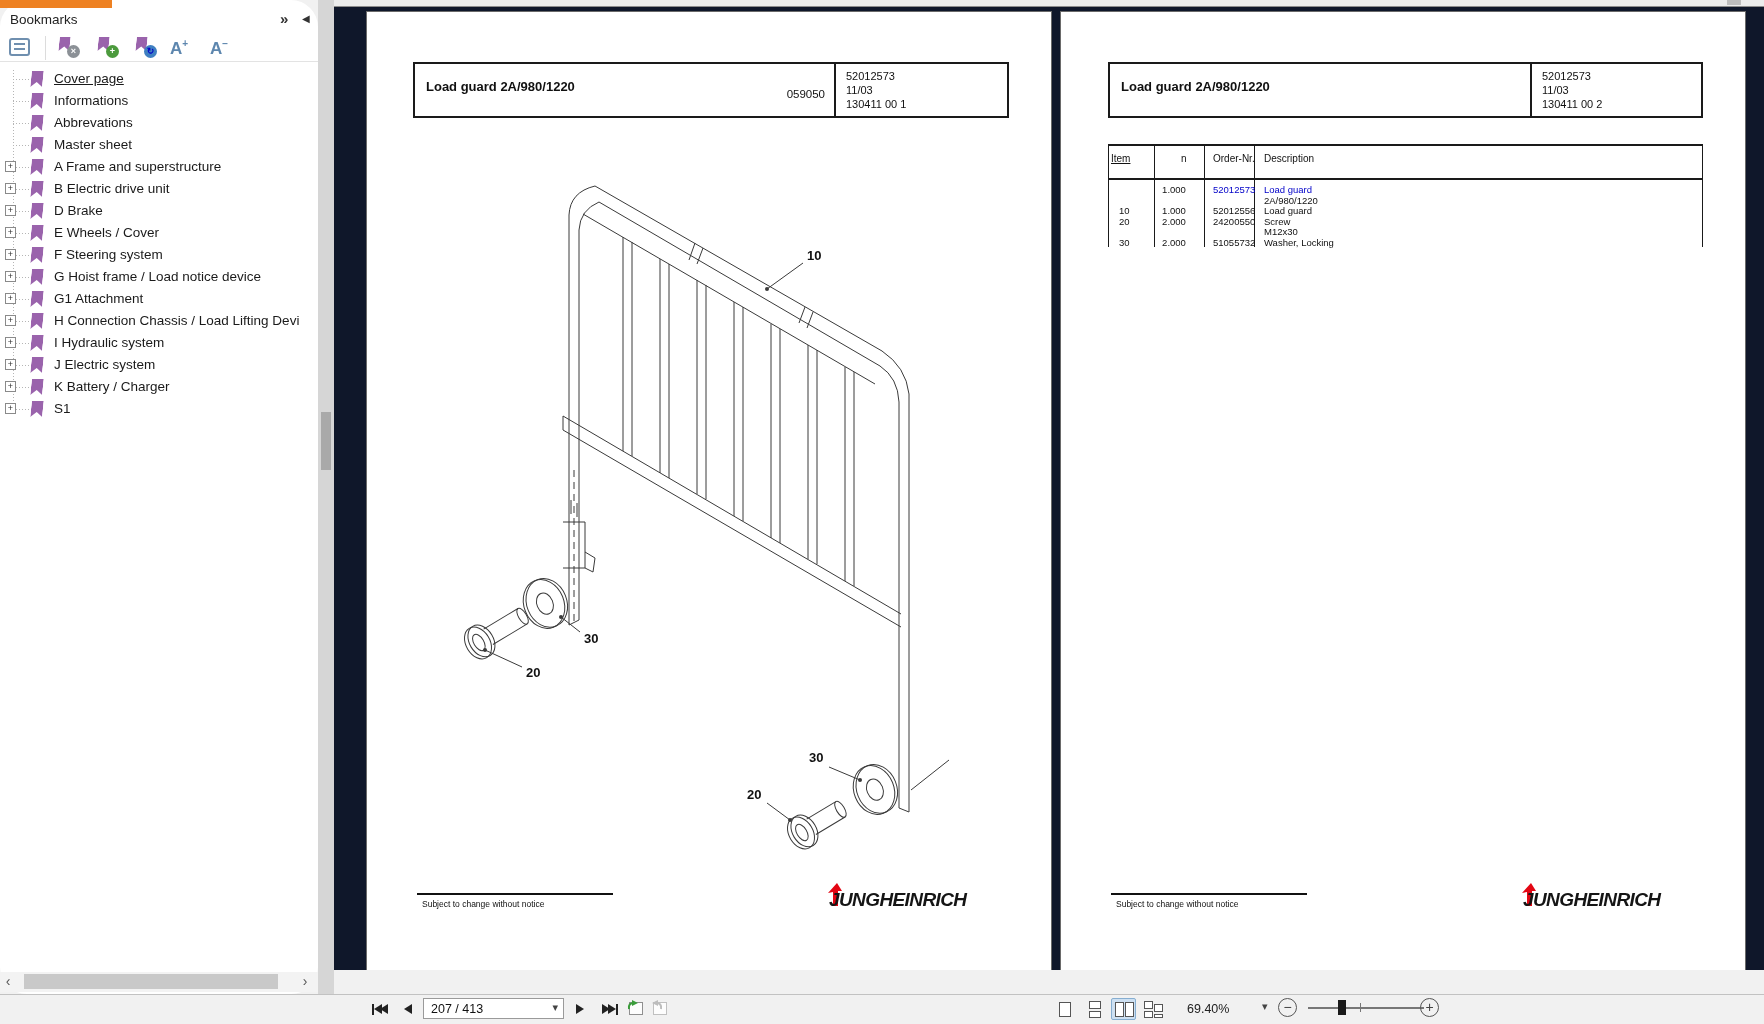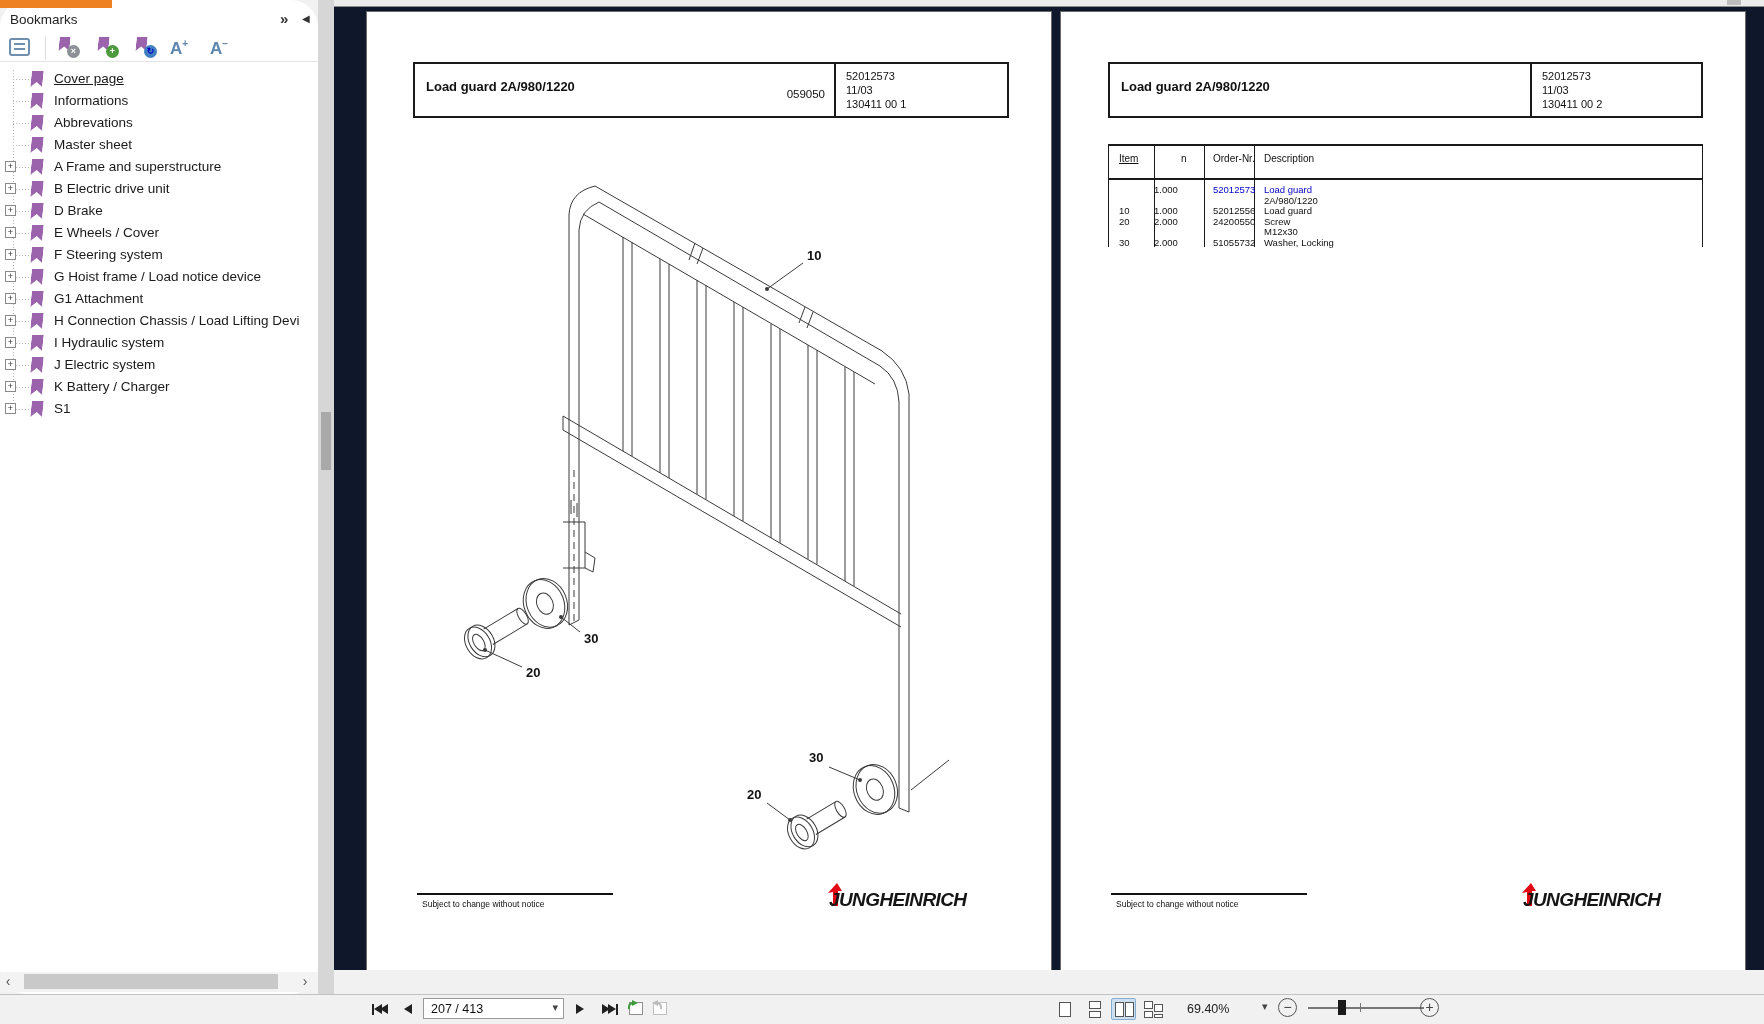--- a/index.html
+++ b/index.html
@@ -76,21 +76,21 @@
                letter-spacing:-0.6px; color:#151515; }
   .logo-arrow { position:absolute; left:6px; top:-2px; }
 
   
   .pt-hline { position:absolute; left:47px; width:595px; background:#1a1a1a; }
   .pt-vline { position:absolute; top:132px; width:1px; height:103px; background:#1a1a1a; }
   .pt-head { position:absolute; top:141px; font-size:10px; color:#111; }
   .pt-body { position:absolute; left:47px; top:173px; width:595px; font-size:9.5px; color:#111; }
   .prow { display:grid; grid-template-columns:46px 50px 50px auto; line-height:10.5px; }
   .prow .c-item { padding-left:11px; }
-  .prow .c-n { text-align:left; padding-right:10px; }
+  .prow .c-n { text-align:center; padding-right:10px; }
   .prow .c-ord { padding-left:9px; }
   .prow .c-desc { padding-left:10px; }
   .blue { color:#0000C8; }
 
   svg text { font-family:"Liberation Sans", sans-serif; }
 
   
   #bottombar { position:absolute; left:0; top:994px; width:1764px; height:30px; background:#f1f1f1; border-top:1px solid #c2c2c2; }
   .nav-btn { position:absolute; top:4px; height:20px; display:flex; align-items:center; cursor:pointer; }
   .tri { width:0; height:0; border-top:5.5px solid transparent; border-bottom:5.5px solid transparent; }
@@ -378,21 +378,21 @@
         </div>
       </div>
 
       <div class="pt-hline" style="top:132px;height:2px;"></div>
       <div class="pt-hline" style="top:166px;height:1.5px;"></div>
       <div class="pt-vline" style="left:47px;"></div>
       <div class="pt-vline" style="left:93px;"></div>
       <div class="pt-vline" style="left:143px;"></div>
       <div class="pt-vline" style="left:193px;"></div>
       <div class="pt-vline" style="left:641px;"></div>
-      <span class="pt-head" style="left:58px;text-decoration:underline;">Item</span>
+      <span class="pt-head" style="left:50px;text-decoration:underline;">Item</span>
       <span class="pt-head" style="left:120px;">n</span>
       <span class="pt-head" style="left:152px;">Order-Nr.</span>
       <span class="pt-head" style="left:203px;">Description</span>
       <div class="pt-body" id="pt-body">
           <div class="prow">
             <div class="c-item"></div>
             <div class="c-n">1.000</div>
             <div class="c-ord blue">52012573</div>
             <div class="c-desc blue">Load guard</div>
           </div>

